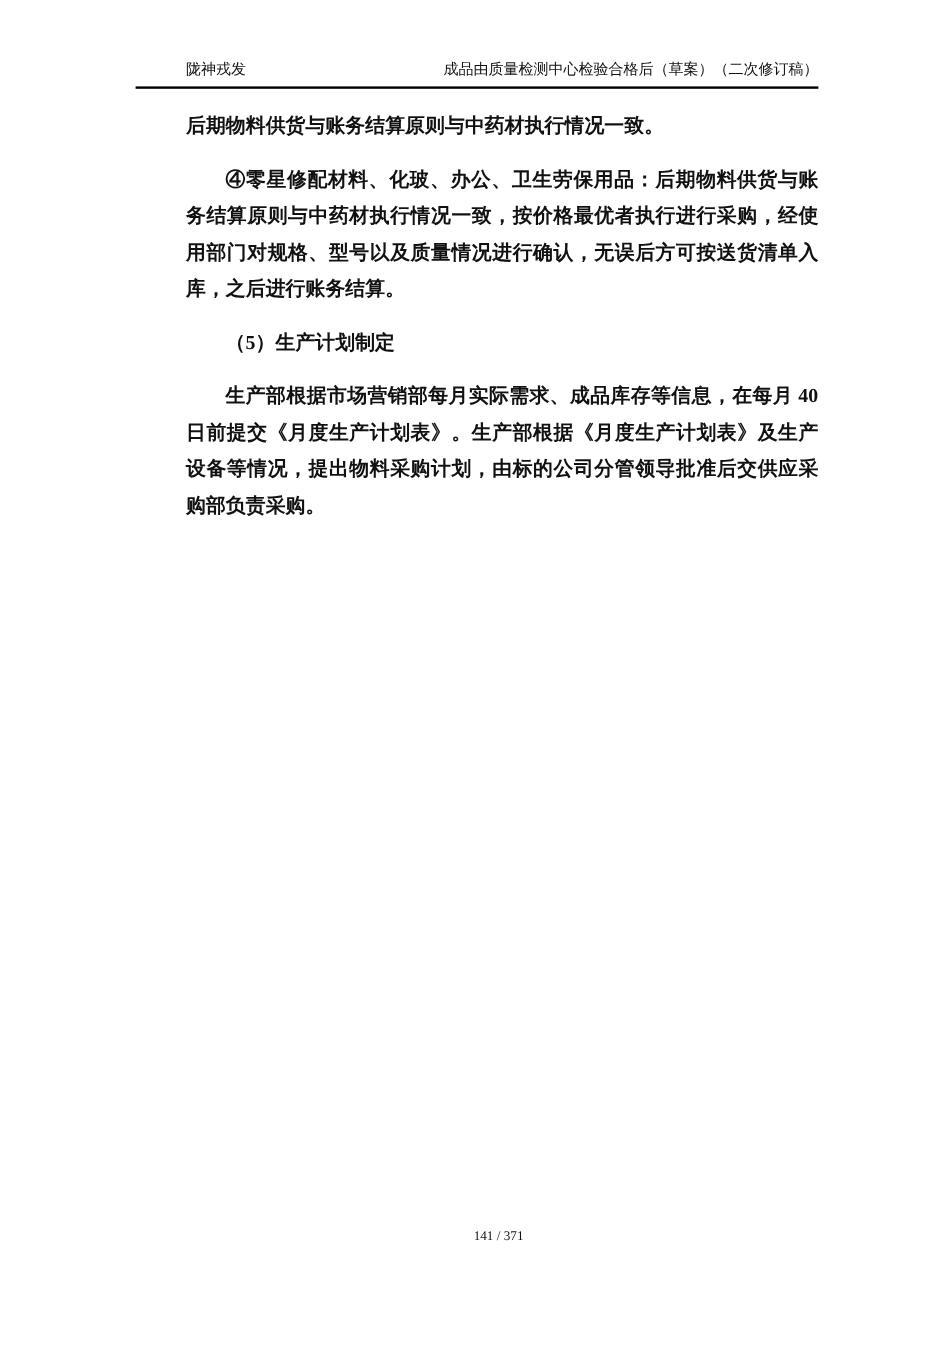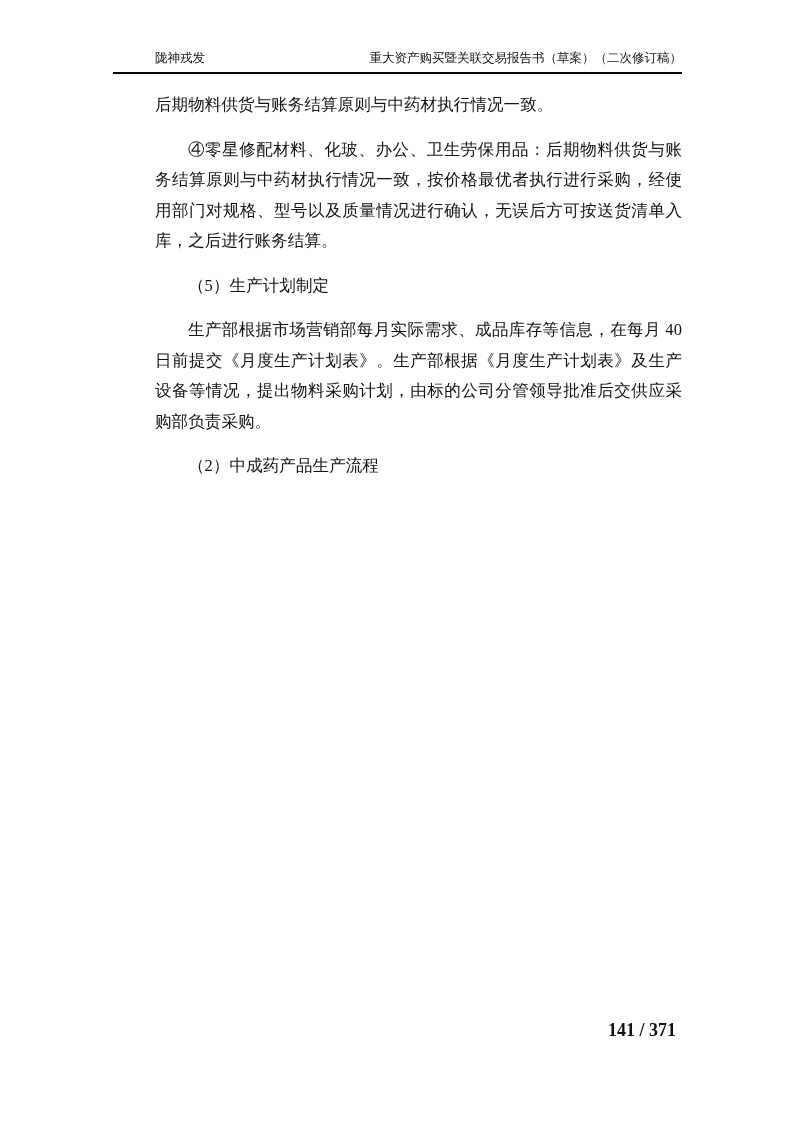--- a/index.html
+++ b/index.html
@@ -33,53 +33,53 @@
   }
   .content {
     position: absolute;
     left: 113px;
     top: 90px;
     width: 569px;
     font-size: 16.5px;
     line-height: 30.5px;
     text-align: justify;
     letter-spacing: 0.1px;
+    font-weight: bold;
   }
   .para, .heading {
     margin: 0 0 14px 0;
     text-indent: 33px;
   }
   .para.no-indent { text-indent: 0; }
   .footer {
     position: absolute;
     left: 113px;
     top: 1022px;
     width: 569px;
-    text-align: right;
+    text-align: center;
     padding-right: 6px;
-    font-weight: bold;
-    font-size: 18px;
+    font-weight: normal;
+    font-size: 11px;
     line-height: 16px;
   }
 </style>
 </head>
 <body style="--page-bg: #ffffff; --page-text: #111111;">
 
 <div class="page">
 
   <div class="header">
     <span>陇神戎发</span>
-    <span>重大资产购买暨关联交易报告书（草案）（二次修订稿）</span>
+    <span>成品由质量检测中心检验合格后（草案）（二次修订稿）</span>
   </div>
 
   <div class="content">
     <p class="para no-indent">后期物料供货与账务结算原则与中药材执行情况一致。</p>
     <p class="para">④零星修配材料、化玻、办公、卫生劳保用品：后期物料供货与账务结算原则与中药材执行情况一致，按价格最优者执行进行采购，经使用部门对规格、型号以及质量情况进行确认，无误后方可按送货清单入库，之后进行账务结算。</p>
     <p class="heading">（5）生产计划制定</p>
     <p class="para">生产部根据市场营销部每月实际需求、成品库存等信息，在每月 40 日前提交《月度生产计划表》。生产部根据《月度生产计划表》及生产设备等情况，提出物料采购计划，由标的公司分管领导批准后交供应采购部负责采购。</p>
-    <p class="heading">（2）中成药产品生产流程</p>
   </div>
 
   <div class="footer">
     <span>141 / 371</span>
   </div>
 
 </div>
 
 </body></html>

